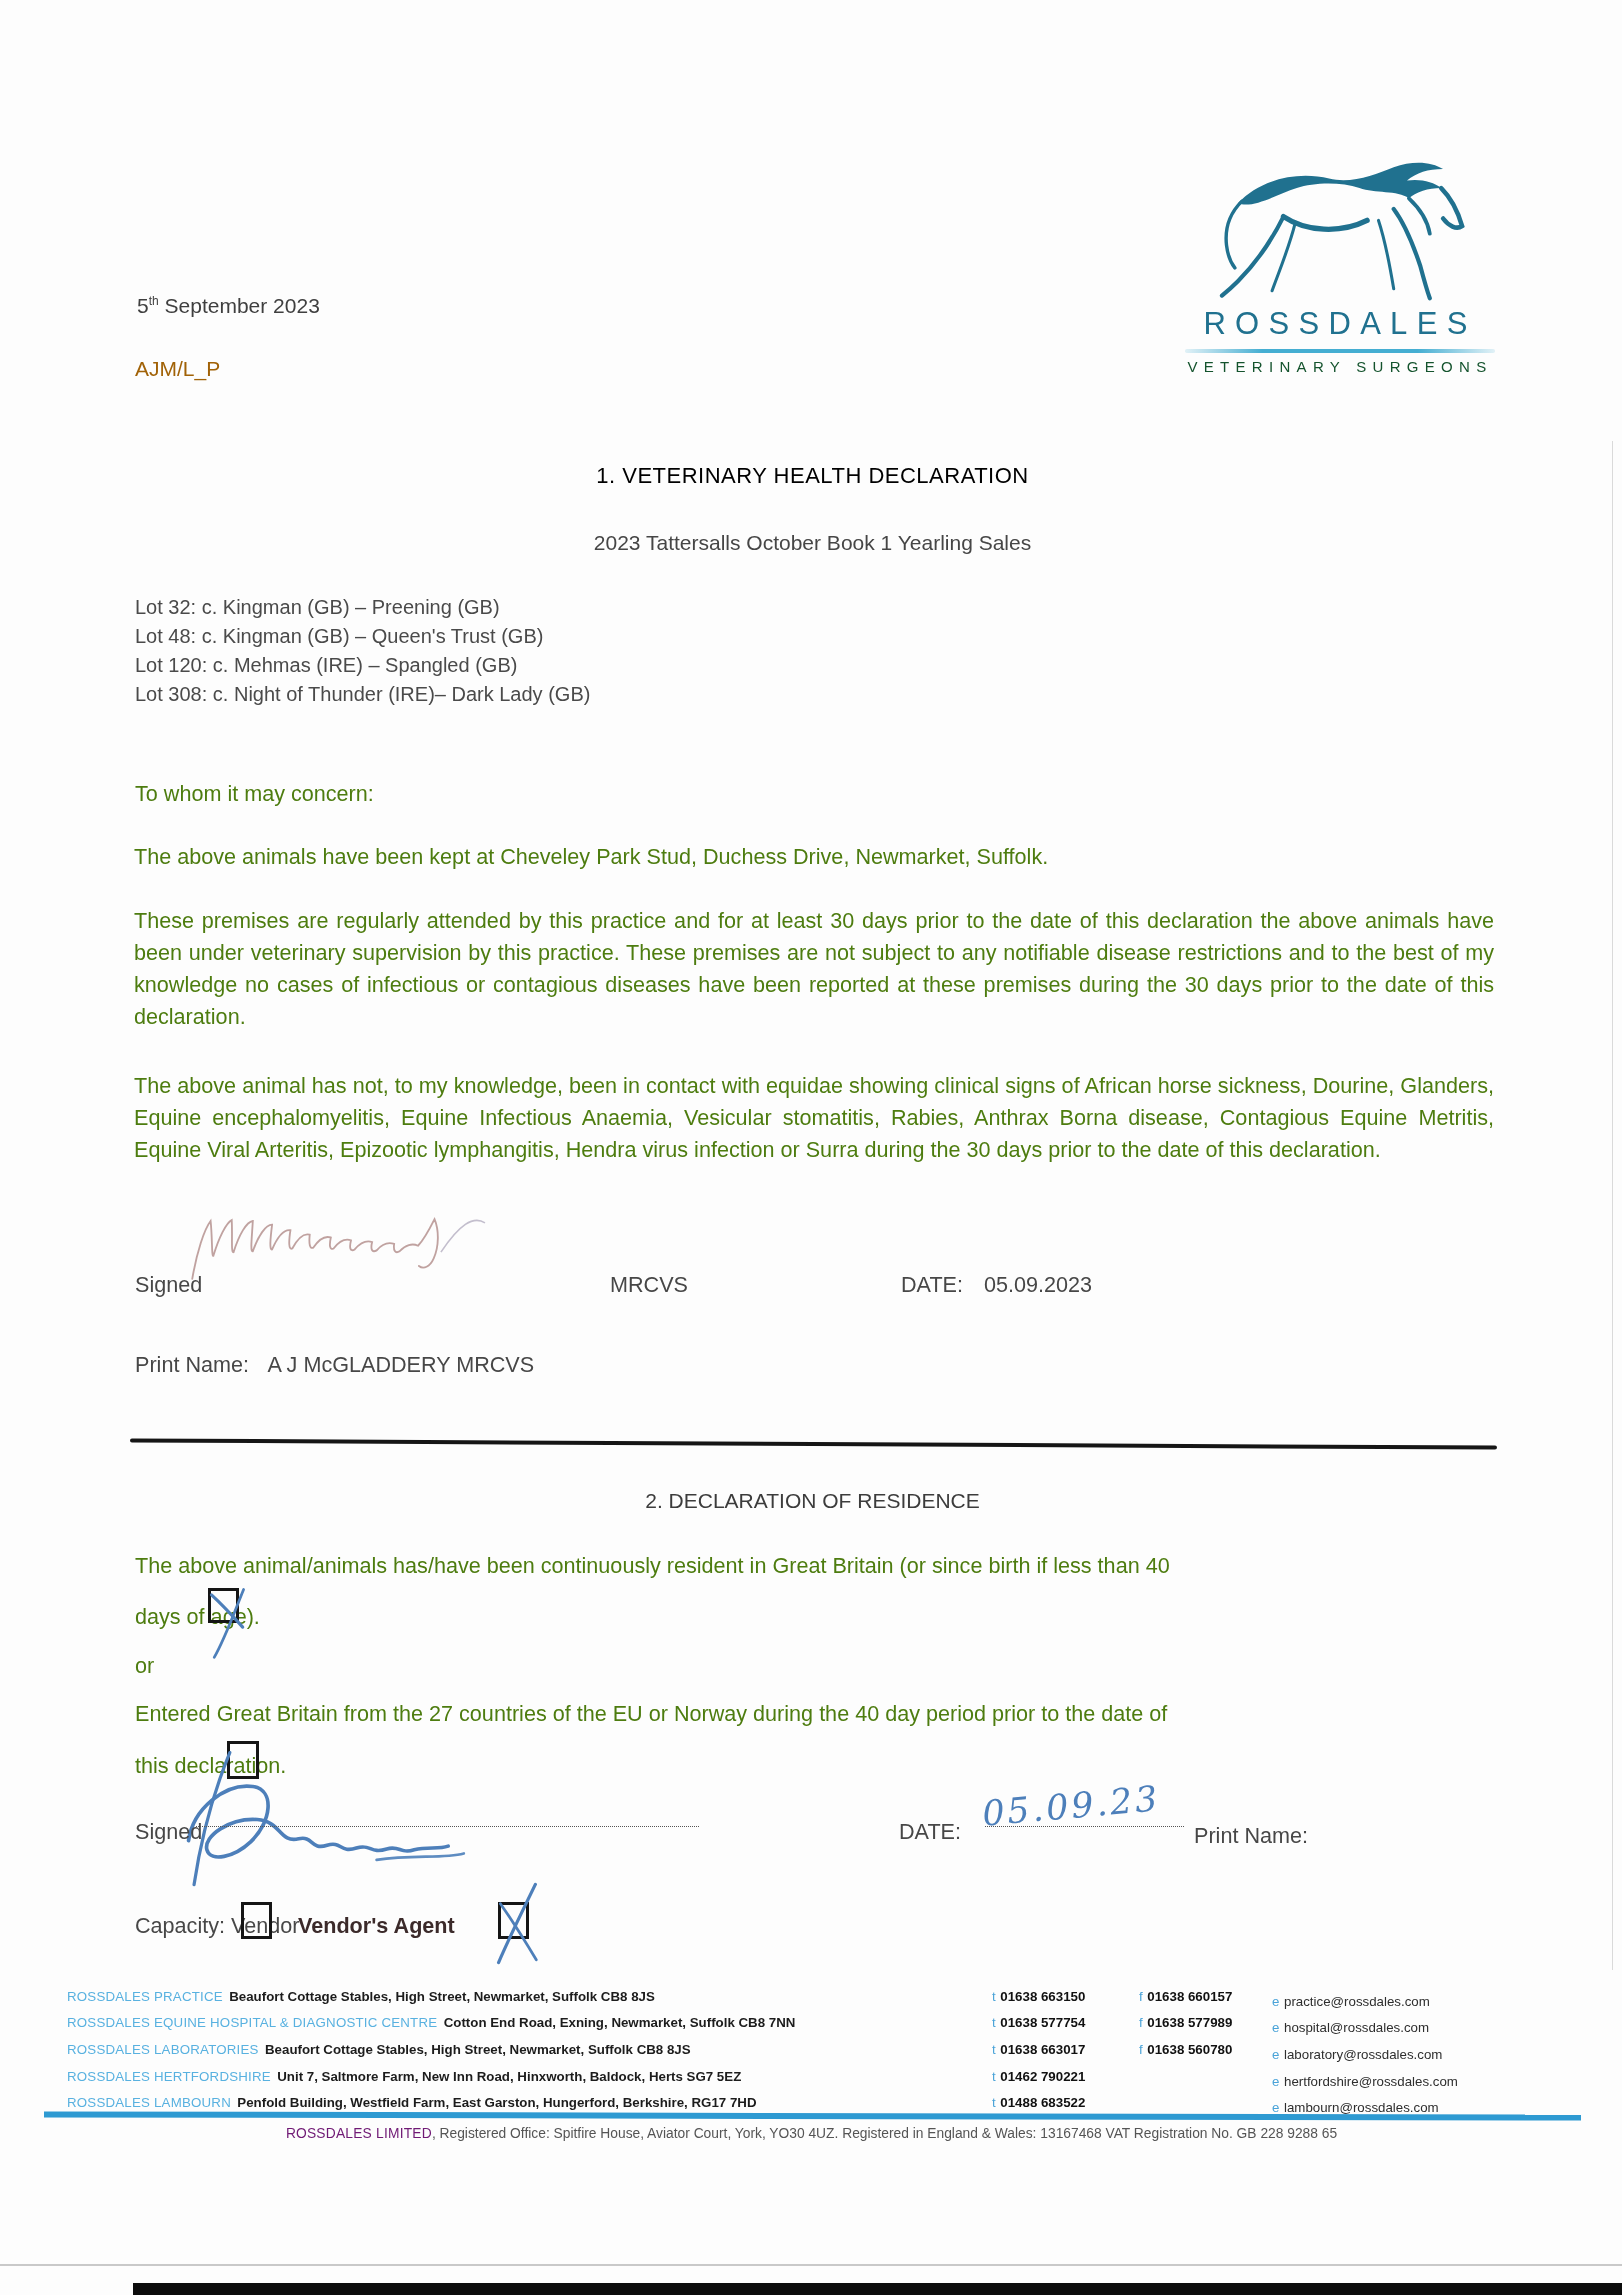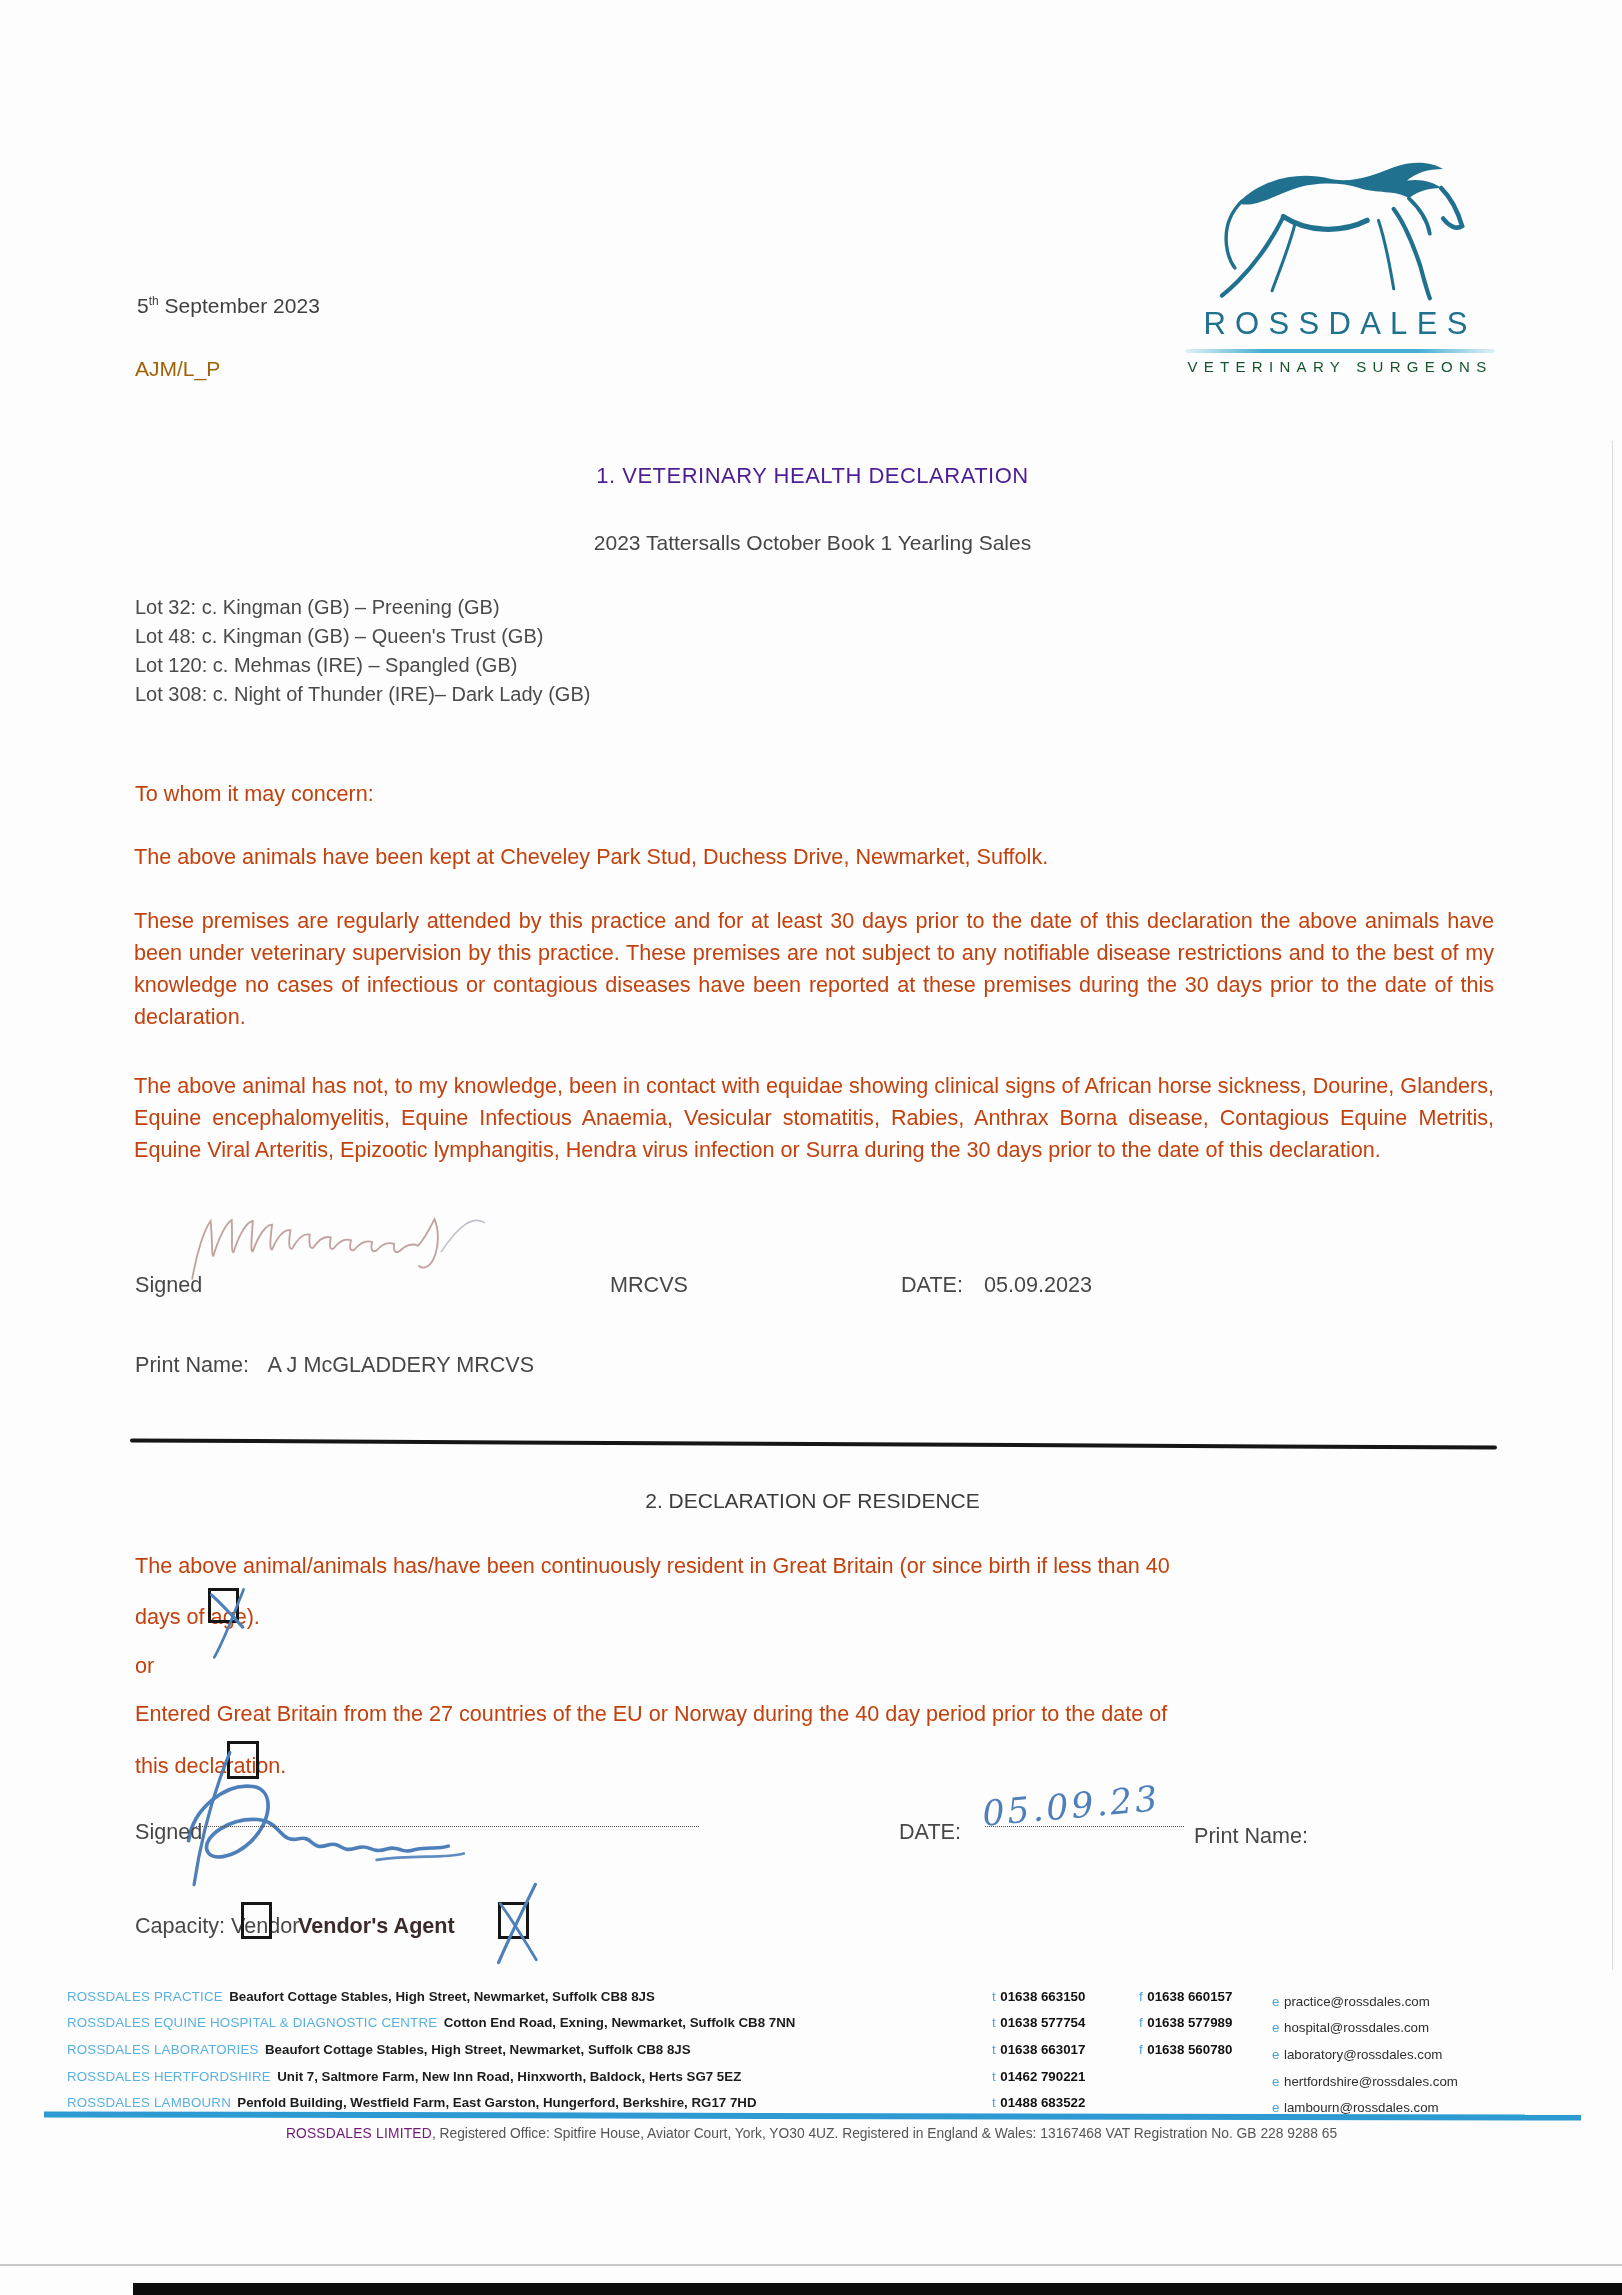--- a/index.html
+++ b/index.html
@@ -13,29 +13,29 @@
   .date-line sup{font-size:12px;vertical-align:super;}
   .ref-line{left:135px;top:357px;font-size:21px;color:#a16207;}
   
   .logo{left:1184px;top:152px;width:312px;text-align:center;}
   .logo svg{display:block;margin:0 auto;}
   .logo-word{font-size:31px;letter-spacing:0.30em;color:#20718f;font-weight:500;margin-top:1.8px;white-space:nowrap;}
   .logo-rule{height:3.7px;margin:7.3px 0.9px 5.5px 0.9px;background:linear-gradient(to right,rgba(69,174,210,.15),#45aed2 25%,#45aed2 75%,rgba(69,174,210,.15));border-radius:1.8px;}
   .logo-tag{font-size:15px;letter-spacing:0.42em;color:#14532d;white-space:nowrap;}
   
   .centered{left:133px;width:1359px;text-align:center;}
-  .h1{top:463px;font-size:22px;color:#4c1d95;letter-spacing:0.5px;}
+  .h1{top:463px;font-size:22px;color:#000000;letter-spacing:0.5px;}
   .h1sub{top:531px;font-size:21px;color:#464646;}
   .h2{top:1489px;font-size:21px;color:#3c3c3c;}
   
   .lots{top:593px;font-size:20px;line-height:29px;color:#4a4a4a;white-space:nowrap;}
   .lots-left{left:135px;}
   .lots-right{left:792px;}
   
-  .bodytext{font-size:21.6px;color:#c2410c;}
+  .bodytext{font-size:21.6px;color:#4d7c0f;}
   .salutation{left:135px;top:781px;}
   .para{left:134px;width:1360px;line-height:32px;}
   .p1{top:841px;}
   .p2{top:905px;text-align:justify;}
   .p3{top:1070px;text-align:justify;}
   .lbl{font-size:21.6px;color:#474747;}
   .printname{left:135px;top:1352px;text-align:right;}
   .pn-val{margin-left:18.4px;}
   .blackrule{left:130px;top:1442px;width:1367px;height:4.1px;background:#161616;border-radius:2.3px;transform:rotate(0.30deg);}
   

